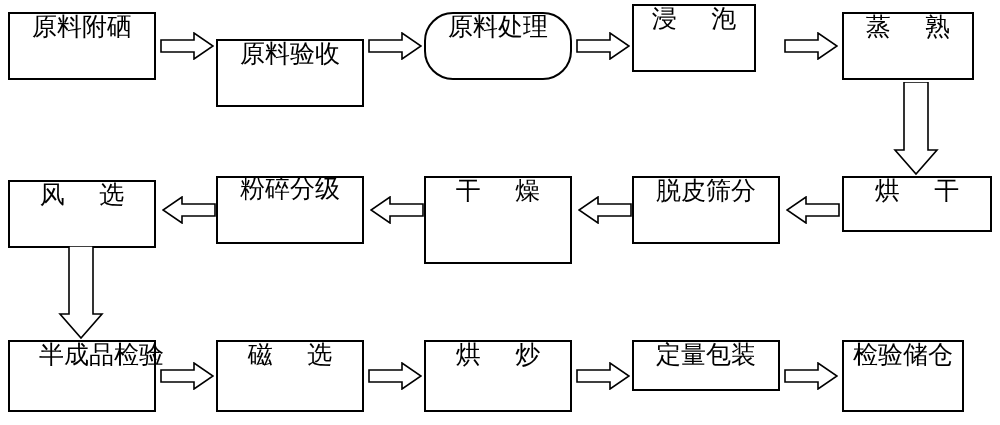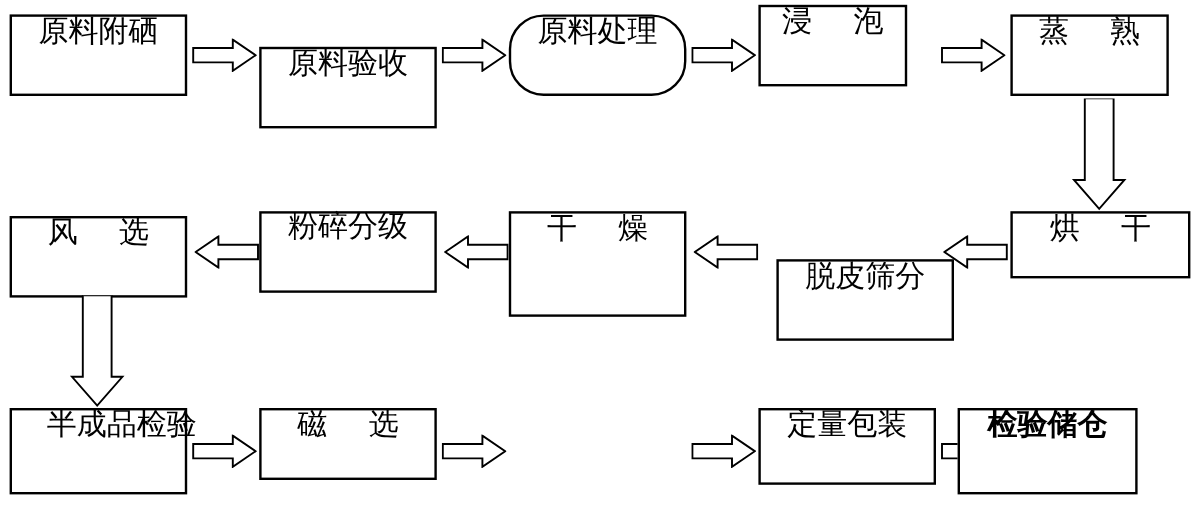--- a/index.html
+++ b/index.html
@@ -101,21 +101,21 @@
   <div class="node" style="left:842px; top:176px; width:150px; height:56px;">
     <span class="sp1">烘  干</span>
   </div>
 
   <div class="arrow" style="left:786px; top:196px; width:54px; height:28px;">
     <svg width="54" height="28" viewBox="0 0 54 28">
       <polygon points="53,8 20,8 20,1 1,14 20,27 20,20 53,20" fill="#ffffff" stroke="#000000" stroke-width="1.6"></polygon>
     </svg>
   </div>
 
-  <div class="node" style="left:647px; top:176px; width:148px; height:68px;margin-top:40px;">
+  <div class="node" style="left:632px; top:176px; width:148px; height:68px;">
     <span>脱皮筛分</span>
   </div>
 
   <div class="arrow" style="left:578px; top:196px; width:54px; height:28px;">
     <svg width="54" height="28" viewBox="0 0 54 28">
       <polygon points="53,8 20,8 20,1 1,14 20,27 20,20 53,20" fill="#ffffff" stroke="#000000" stroke-width="1.6"></polygon>
     </svg>
   </div>
 
   <div class="node" style="left:424px; top:176px; width:148px; height:88px;">
@@ -151,44 +151,47 @@
   <div class="node" style="left:8px; top:340px; width:148px; height:72px;padding-left:39px;">
     <span>半成品检验</span>
   </div>
 
   <div class="arrow" style="left:160px; top:362px; width:54px; height:28px;">
     <svg width="54" height="28" viewBox="0 0 54 28">
       <polygon points="1,8 34,8 34,1 53,14 34,27 34,20 1,20" fill="#ffffff" stroke="#000000" stroke-width="1.6"></polygon>
     </svg>
   </div>
 
-  <div class="node" style="left:216px; top:340px; width:148px; height:60px;">
+  <div class="node" style="left:216px; top:340px; width:148px; height:72px;">
     <span class="sp1">磁  选</span>
   </div>
 
   <div class="arrow" style="left:368px; top:362px; width:54px; height:28px;">
     <svg width="54" height="28" viewBox="0 0 54 28">
       <polygon points="1,8 34,8 34,1 53,14 34,27 34,20 1,20" fill="#ffffff" stroke="#000000" stroke-width="1.6"></polygon>
     </svg>
   </div>
 
+  <div class="node" style="left:424px; top:340px; width:148px; height:72px;">
+    <span class="sp1">烘  炒</span>
+  </div>
 
   <div class="arrow" style="left:576px; top:362px; width:54px; height:28px;">
     <svg width="54" height="28" viewBox="0 0 54 28">
       <polygon points="1,8 34,8 34,1 53,14 34,27 34,20 1,20" fill="#ffffff" stroke="#000000" stroke-width="1.6"></polygon>
     </svg>
   </div>
 
-  <div class="node" style="left:632px; top:340px; width:148px; height:64px;">
+  <div class="node" style="left:632px; top:340px; width:148px; height:51px;">
     <span>定量包装</span>
   </div>
 
   <div class="arrow" style="left:784px; top:362px; width:54px; height:28px;">
     <svg width="54" height="28" viewBox="0 0 54 28">
       <polygon points="1,8 34,8 34,1 53,14 34,27 34,20 1,20" fill="#ffffff" stroke="#000000" stroke-width="1.6"></polygon>
     </svg>
   </div>
 
-  <div class="node" style="left:798px; top:340px; width:150px; height:72px;font-weight:bold;">
+  <div class="node" style="left:842px; top:340px; width:122px; height:72px;">
     <span>检验储仓</span>
   </div>
 
 </div>
 
 </body></html>

